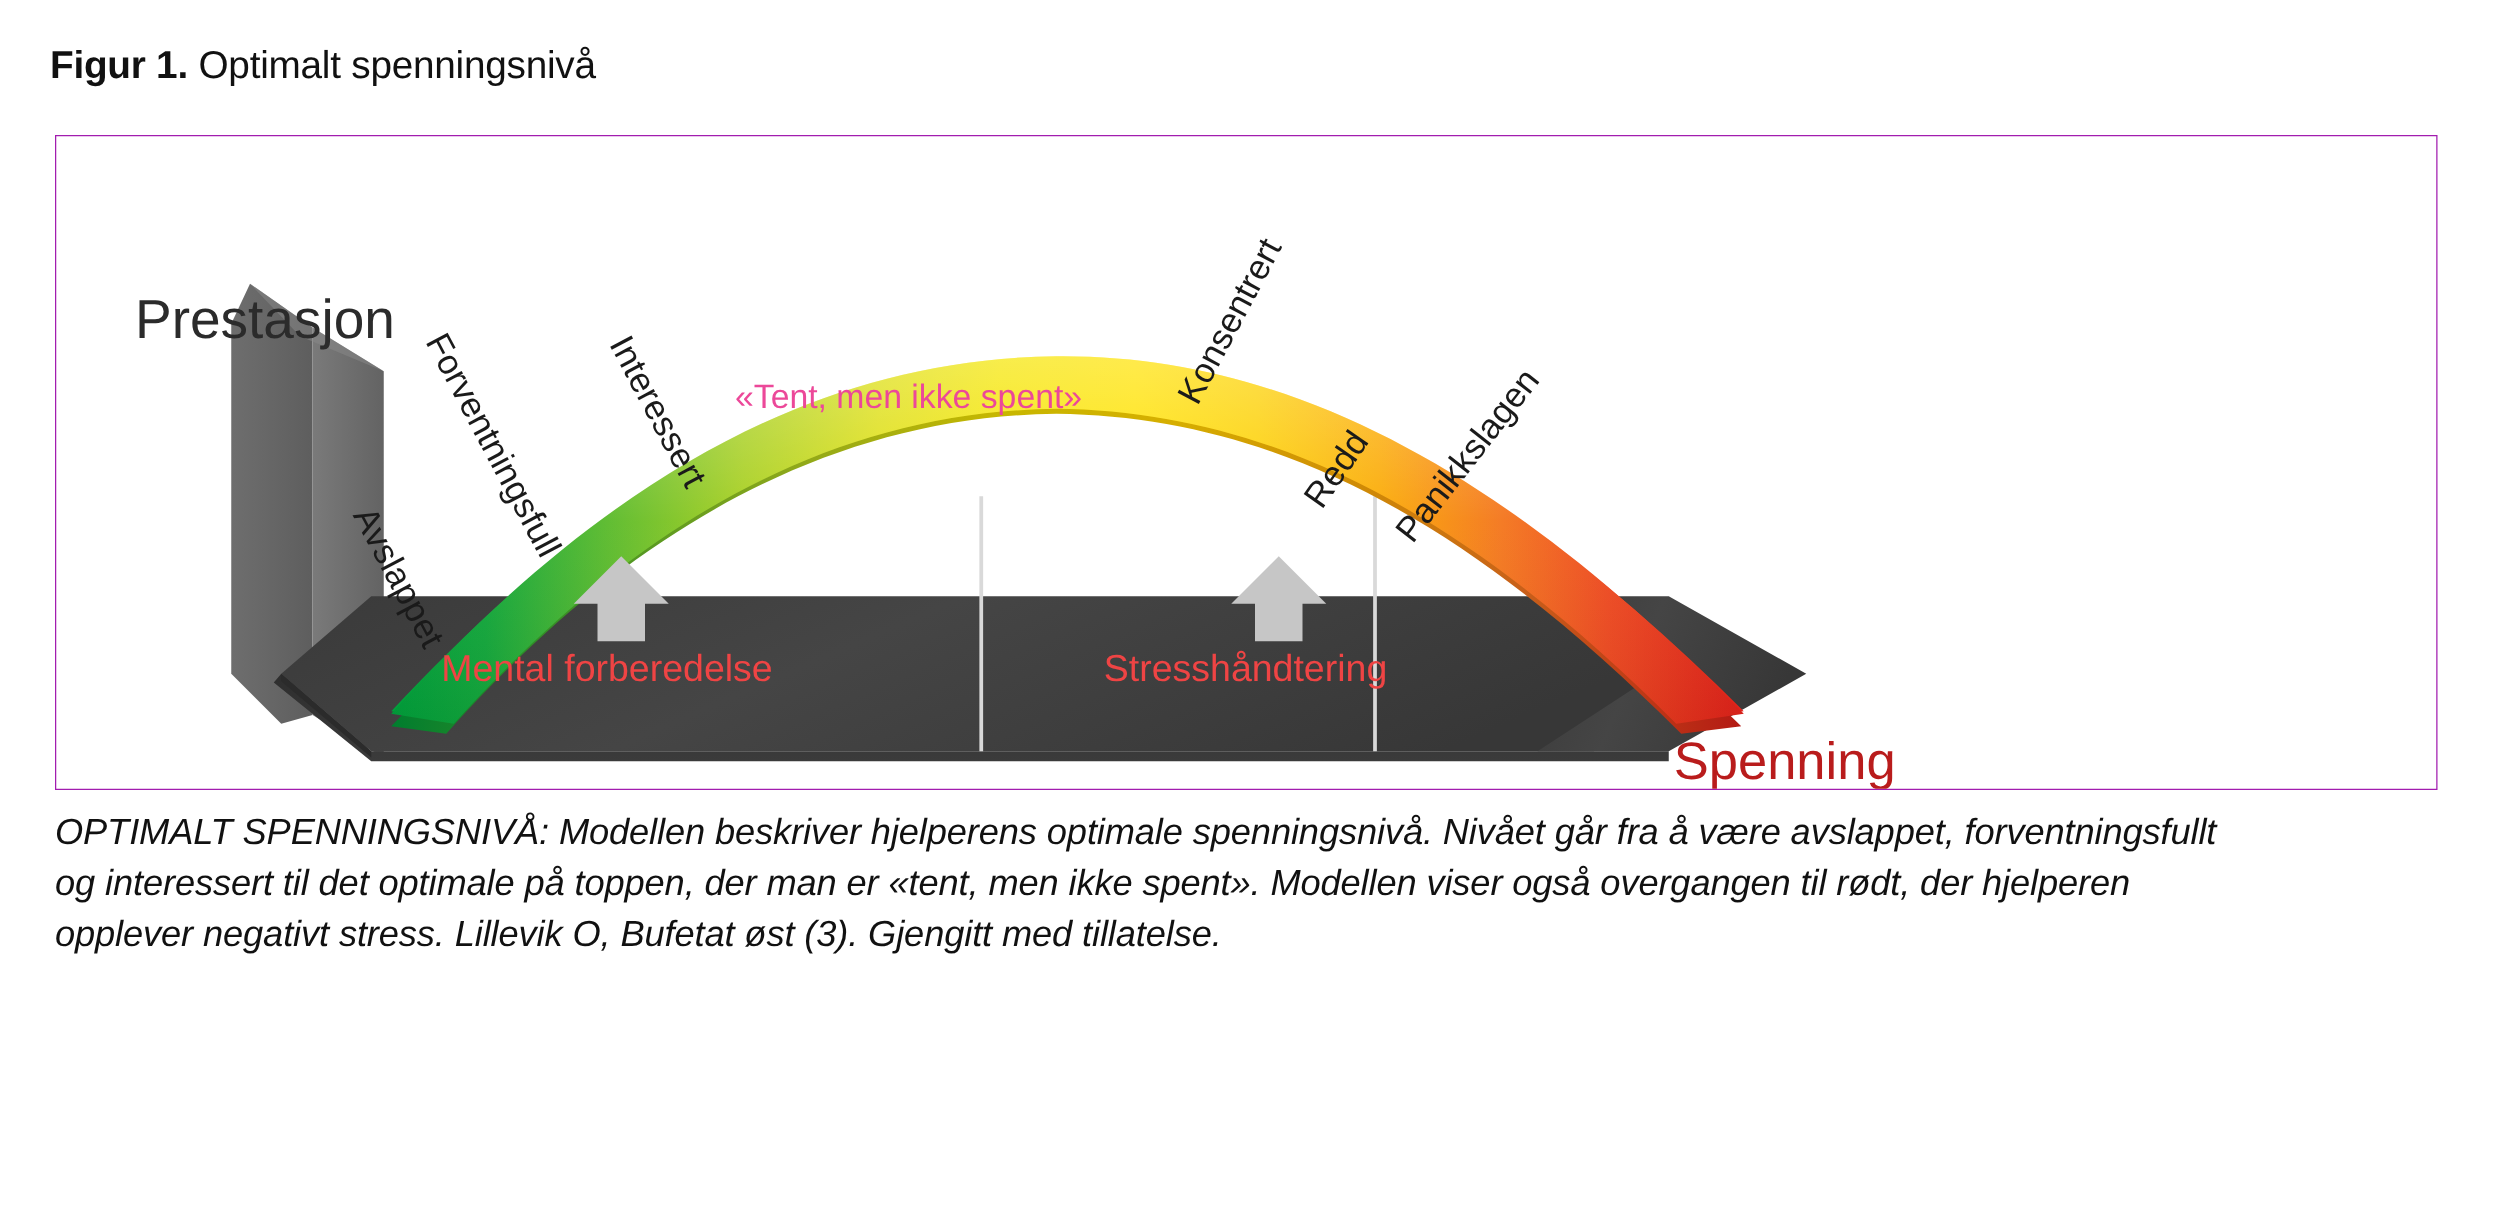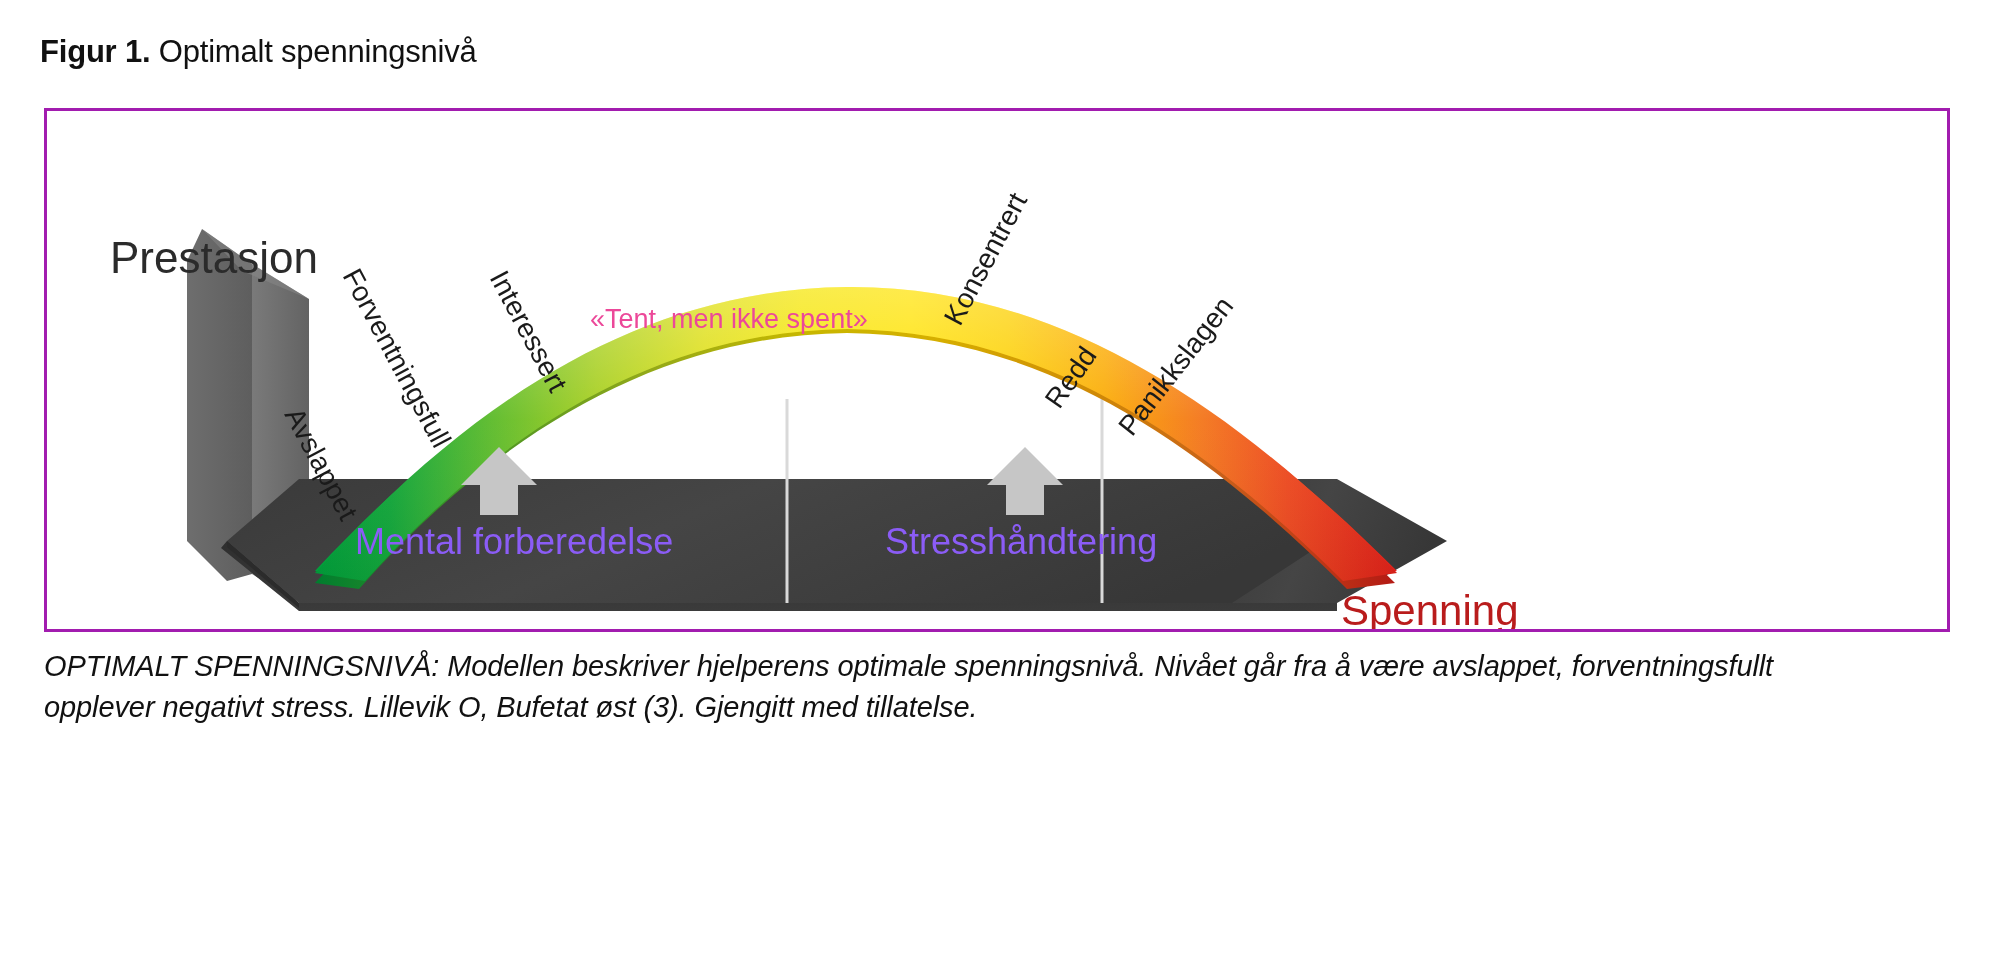--- a/index.html
+++ b/index.html
@@ -16,21 +16,21 @@
     position:absolute;left:40px;top:22px;
     font-size:31px;color:#111;letter-spacing:-0.2px;white-space:nowrap;
   }
   .fig-title .num{font-weight:bold;}
   .fig-title .txt{font-weight:normal;}
 
   
   .fig-box{
     position:absolute;left:44px;top:96px;
     width:1906px;height:524px;
-    border:3px solid #a21caf;background:#ffffff;
+    border:1px solid #a21caf;background:#ffffff;
     box-sizing:border-box;overflow:hidden;
   }
   .stage{position:absolute;left:0;top:0;width:1906px;height:524px;}
   .stage svg{position:absolute;left:0;top:0;}
 
   
   .lbl{position:absolute;white-space:nowrap;color:#1a1a1a;}
 
   .lbl-prestasjon{left:63px;top:122px;font-size:44px;color:#2b2b2b;}
   .lbl-spenning{left:1294px;top:476px;font-size:42px;color:#b91c1c;}
@@ -39,21 +39,21 @@
   .rot{position:absolute;white-space:nowrap;color:#1a1a1a;font-size:28px;
        transform-origin:0 50%;}
 
   .lbl-avslappet     {left:245px;top:283px;transform:rotate(62deg);}
   .lbl-forventning   {left:303px;top:144px;transform:rotate(62deg);}
   .lbl-interessert   {left:450px;top:146px;transform:rotate(62deg);}
   .lbl-konsentrert   {left:905px;top:196px;transform:rotate(-62deg);}
   .lbl-redd          {left:1005px;top:278px;transform:rotate(-55deg);}
   .lbl-panikkslagen  {left:1078px;top:305px;transform:rotate(-52deg);}
 
-  .floor-lbl{position:absolute;white-space:nowrap;color:#8b5cf6;font-size:36px;}
+  .floor-lbl{position:absolute;white-space:nowrap;color:#ef4444;font-size:30px;}
   .lbl-mental{left:308px;top:410px;}
   .lbl-stress{left:838px;top:410px;}
 
   
   .caption{
     position:absolute;left:44px;top:634px;width:1920px;
     font-size:29px;line-height:41px;color:#111;letter-spacing:-0.1px;font-style:italic;
   }
   .caption div{white-space:nowrap;}
 </style>
@@ -199,16 +199,17 @@
       <div class="rot lbl-panikkslagen">Panikkslagen</div>
 
       <div class="floor-lbl lbl-mental">Mental forberedelse</div>
       <div class="floor-lbl lbl-stress">Stresshåndtering</div>
 
     </div>
   </div>
 
   <div class="caption">
     <div>OPTIMALT SPENNINGSNIVÅ: Modellen beskriver hjelperens optimale spenningsnivå. Nivået går fra å være avslappet, forventningsfullt</div>
+    <div>og interessert til det optimale på toppen, der man er «tent, men ikke spent». Modellen viser også overgangen til rødt, der hjelperen</div>
     <div>opplever negativt stress. Lillevik O, Bufetat øst (3). Gjengitt med tillatelse.</div>
   </div>
 
 </div>
 
 </body></html>

